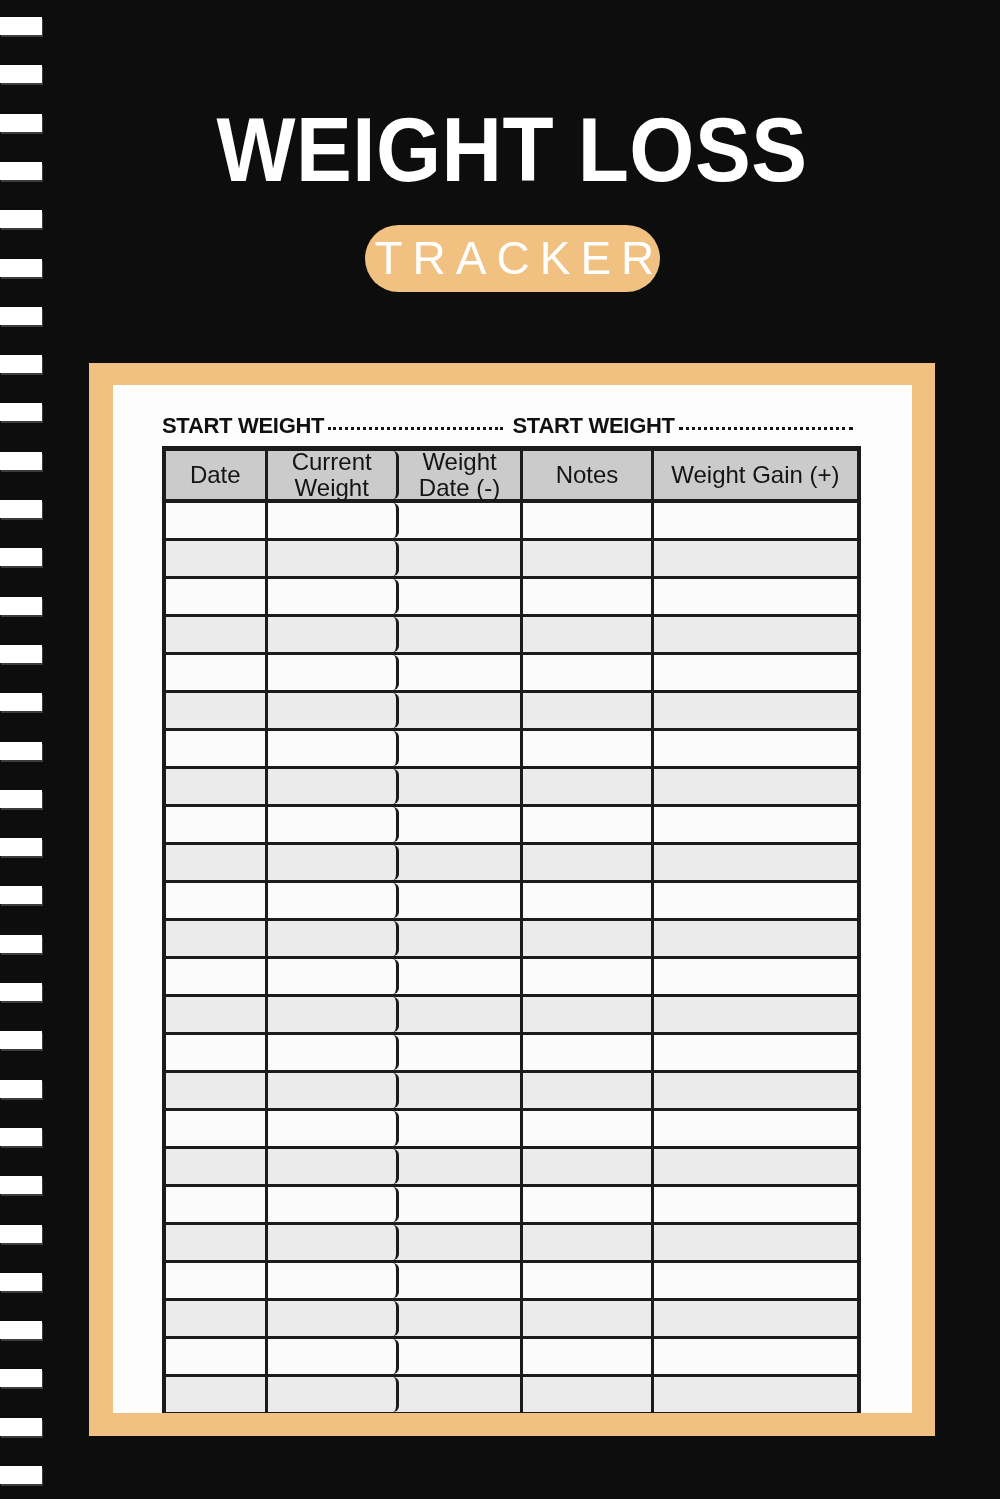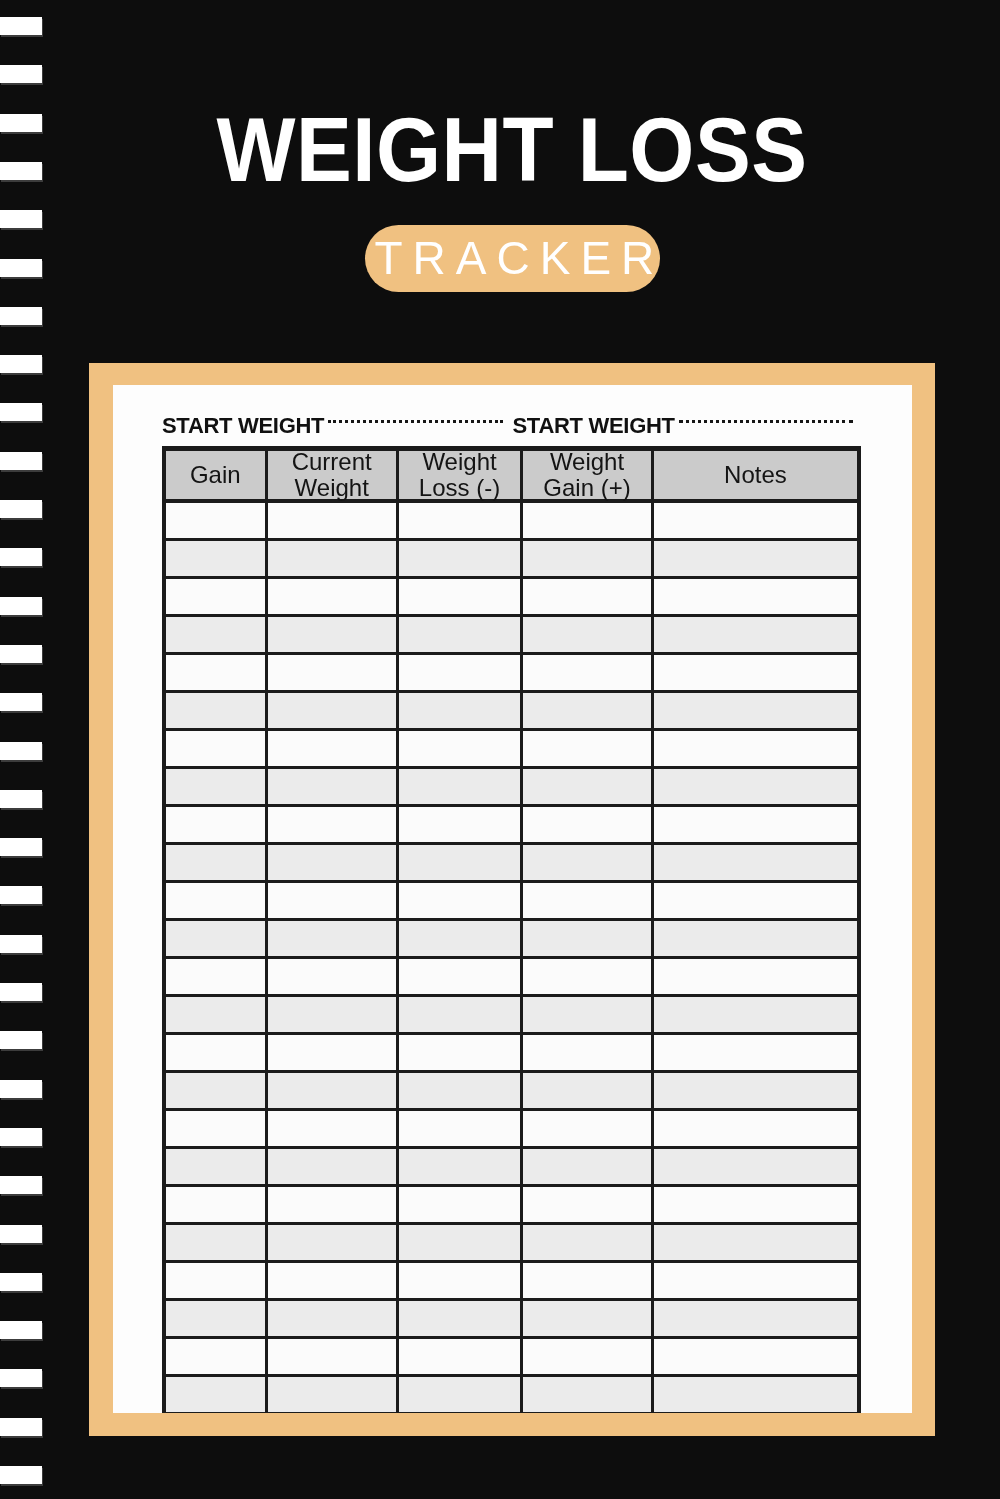--- a/index.html
+++ b/index.html
@@ -52,21 +52,21 @@
     background:var(--tan);
   }
   .page{
     position:absolute;left:24px;top:22px;right:23px;bottom:23px;
     background:var(--page);overflow:hidden;
   }
 
   
   .weights-row{
     margin:28px 57px 0 49px;
-    display:flex;align-items:flex-start;
+    display:flex;align-items:center;
   }
   .wlabel{
     font-weight:700;font-size:22px;line-height:26px;color:#111;
     letter-spacing:-0.3px;white-space:nowrap;
   }
   .wlabel.second{margin-left:8px;}
   .dotline{
     flex:1;height:10px;margin:0 2px 3px 4px;
     border-bottom:3px dotted #161616;
   }
@@ -88,21 +88,21 @@
     border-right:3px solid var(--ink);
     padding:0 10px;
   }
   .row{
     display:flex;height:38px;background:var(--row-light);
     border-bottom:3px solid var(--ink);
   }
   .row:nth-child(even){background:var(--row-shaded);}
   .row .cell{border-right:3px solid var(--ink);}
   .cell:nth-child(1){width:14.7%;}
-  .cell:nth-child(2){width:19.0%;}
+  .cell:nth-child(2){width:19.0%;border-radius:6px;}
   .cell:nth-child(3){width:18.0%;}
   .cell:nth-child(4){width:18.9%;}
   .cell:nth-child(5){flex:1;border-right:none !important;}
 </style>
 </head>
 <body>
 
 <div class="canvas">
 
   <div class="spiral" id="spiral">
@@ -151,25 +151,25 @@
 
       <div class="weights-row">
         <span class="wlabel">START WEIGHT</span>
         <span class="dotline"></span>
         <span class="wlabel second">START WEIGHT</span>
         <span class="dotline"></span>
       </div>
 
       <div class="table">
         <div class="thead" id="thead">
-            <div class="cell">Gain</div>
+            <div class="cell">Date</div>
             <div class="cell">Current Weight</div>
-            <div class="cell">Weight Loss (-)</div>
+            <div class="cell">Weight Date (-)</div>
+            <div class="cell">Notes</div>
             <div class="cell">Weight Gain (+)</div>
-            <div class="cell">Notes</div>
           </div>
         <div id="tbody">
             <div class="row">
               <div class="cell"></div>
               <div class="cell"></div>
               <div class="cell"></div>
               <div class="cell"></div>
               <div class="cell"></div>
             </div>
             <div class="row">

